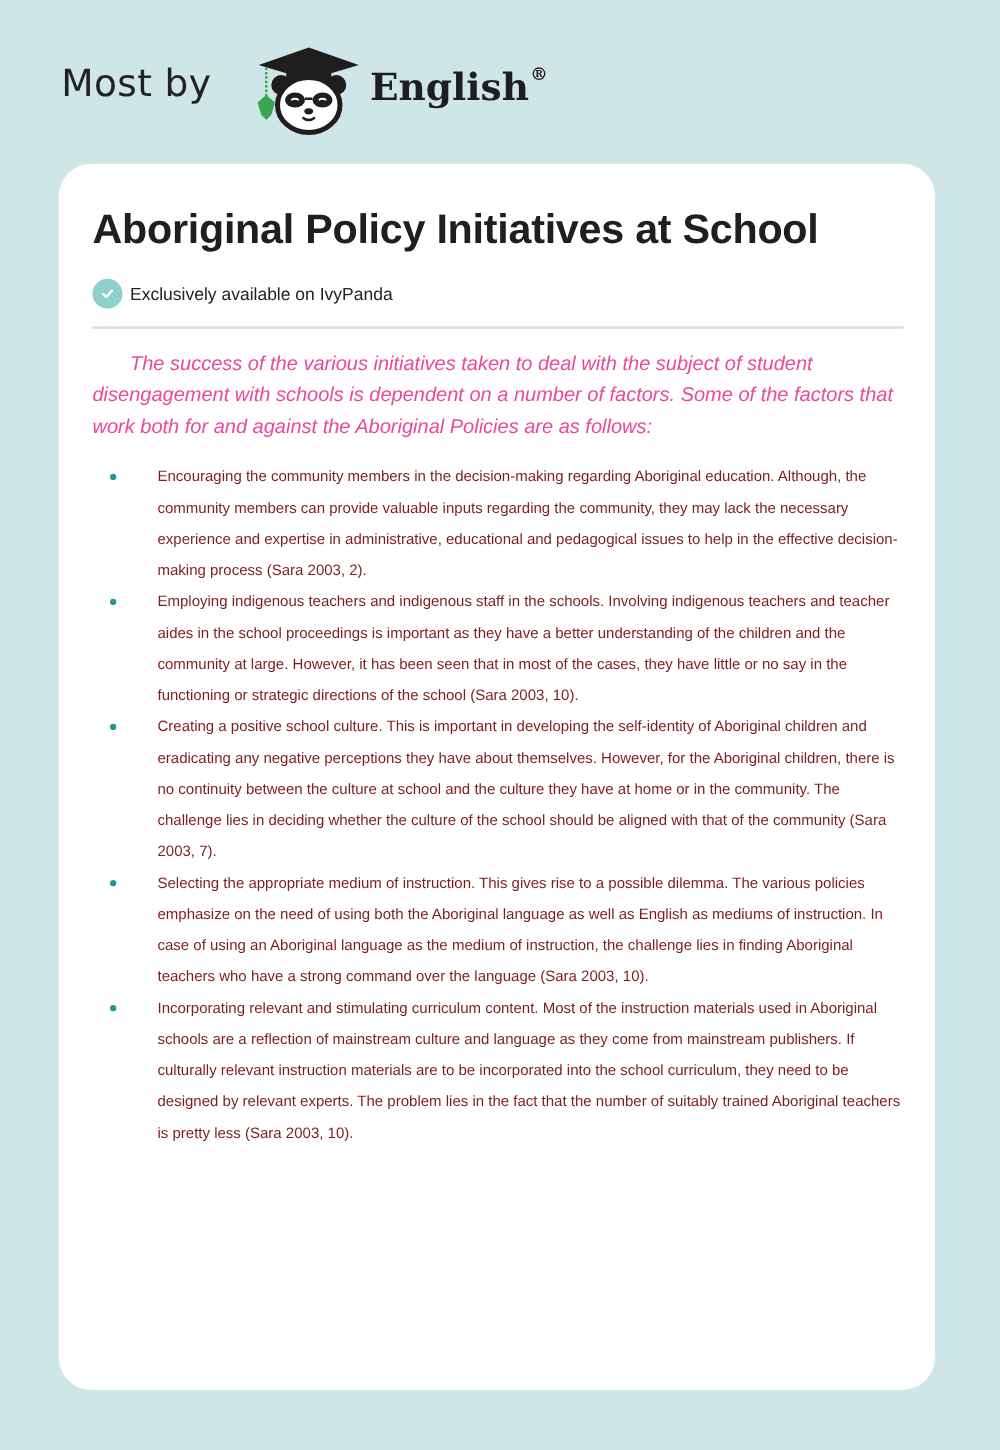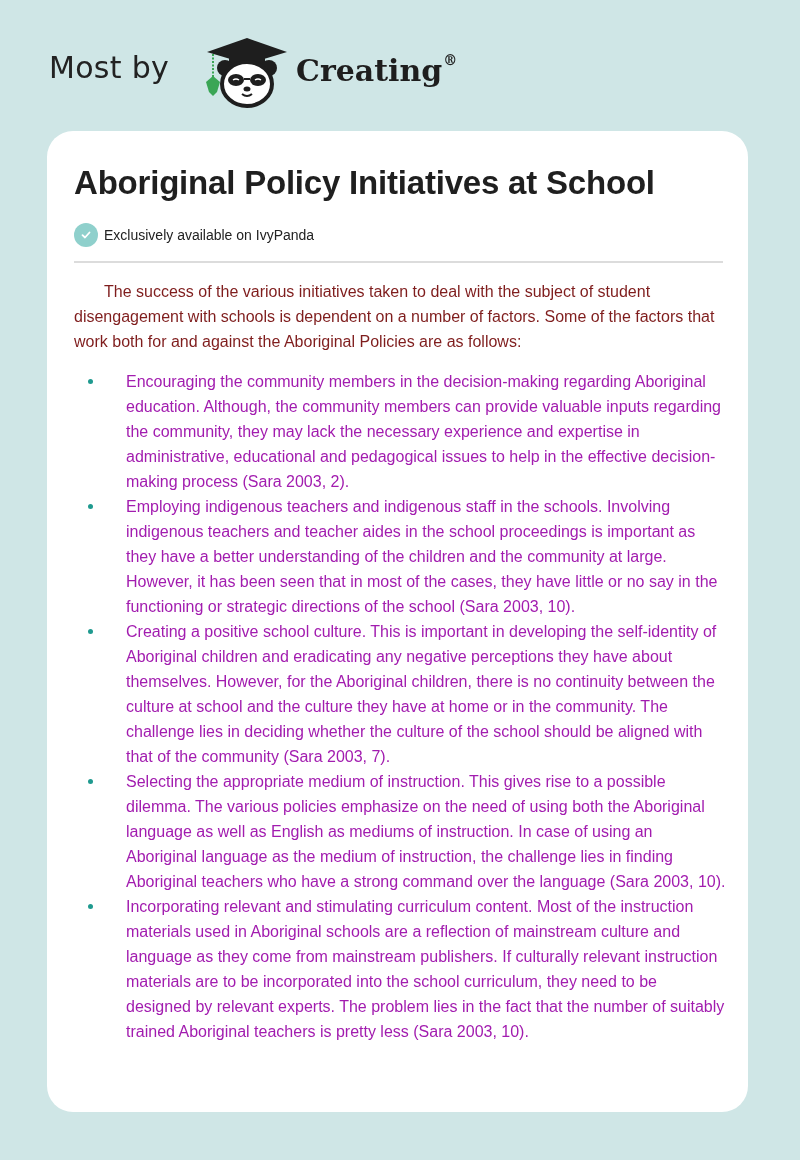--- a/index.html
+++ b/index.html
@@ -43,29 +43,30 @@
     .check-badge {
       width: 24px; height: 24px; border-radius: 50%; background: #8fd0cc;
       display: flex; align-items: center; justify-content: center; margin-right: 6px;
     }
     .exclusive-label { font-size: 14px; font-weight: normal; color: #222; }
     .divider {
       position: absolute; left: 27px; top: 130px; width: 649px; height: 2px; background: #dcdcdc;
     }
     .intro {
       position: absolute; left: 27px; top: 148px; width: 652px;
-      font-size: 16px; line-height: 25px; color: #7f1d1d;
+      font-size: 16px; line-height: 25px; color: #ec4899;
       text-indent: 30px;
+      font-style: italic;
     }
     .bullets {
       position: absolute; left: 27px; top: 238px; width: 652px; list-style: none;
     }
     .bullet-item {
       position: relative; padding-left: 52px;
-      font-size: 16px; line-height: 25px; color: #a21caf;
+      font-size: 12px; line-height: 25px; color: #7f1d1d;
     }
     .bullet-dot {
       position: absolute; left: 14px; top: 10px; width: 5px; height: 5px;
       border-radius: 50%; background: #1f9a8f;
     }
   </style>
 </head>
 <body>
 
 <div class="header">
@@ -87,21 +88,21 @@
       <ellipse cx="33" cy="44" rx="8" ry="6" fill="#1e1e1e"></ellipse>
       <ellipse cx="55" cy="44" rx="8" ry="6" fill="#1e1e1e"></ellipse>
       <line x1="41" y1="43" x2="47" y2="43" stroke="#1e1e1e" stroke-width="2"></line>
       <path d="M30,44 q3,-2 6,0" stroke="#fff" stroke-width="1.5" fill="none"></path>
       <path d="M52,44 q3,-2 6,0" stroke="#fff" stroke-width="1.5" fill="none"></path>
 
       <ellipse cx="44" cy="53" rx="3.5" ry="2.5" fill="#1e1e1e"></ellipse>
       <path d="M39,58 q5,4 10,0" stroke="#1e1e1e" stroke-width="2" fill="none"></path>
     </svg>
   </a>
-  <span class="brand"><span>Creating</span><sup>®</sup></span>
+  <span class="brand"><span>English</span><sup>®</sup></span>
 </div>
 
 <main class="card">
   <h1 class="title">Aboriginal Policy Initiatives at School</h1>
 
   <div class="exclusive">
     <span class="check-badge">
       <svg width="12" height="12" viewBox="0 0 12 12">
         <path d="M2.5,6.2 L5,8.5 L9.5,3.5" stroke="#fff" stroke-width="1.8" fill="none" stroke-linecap="round" stroke-linejoin="round"></path>
       </svg>

